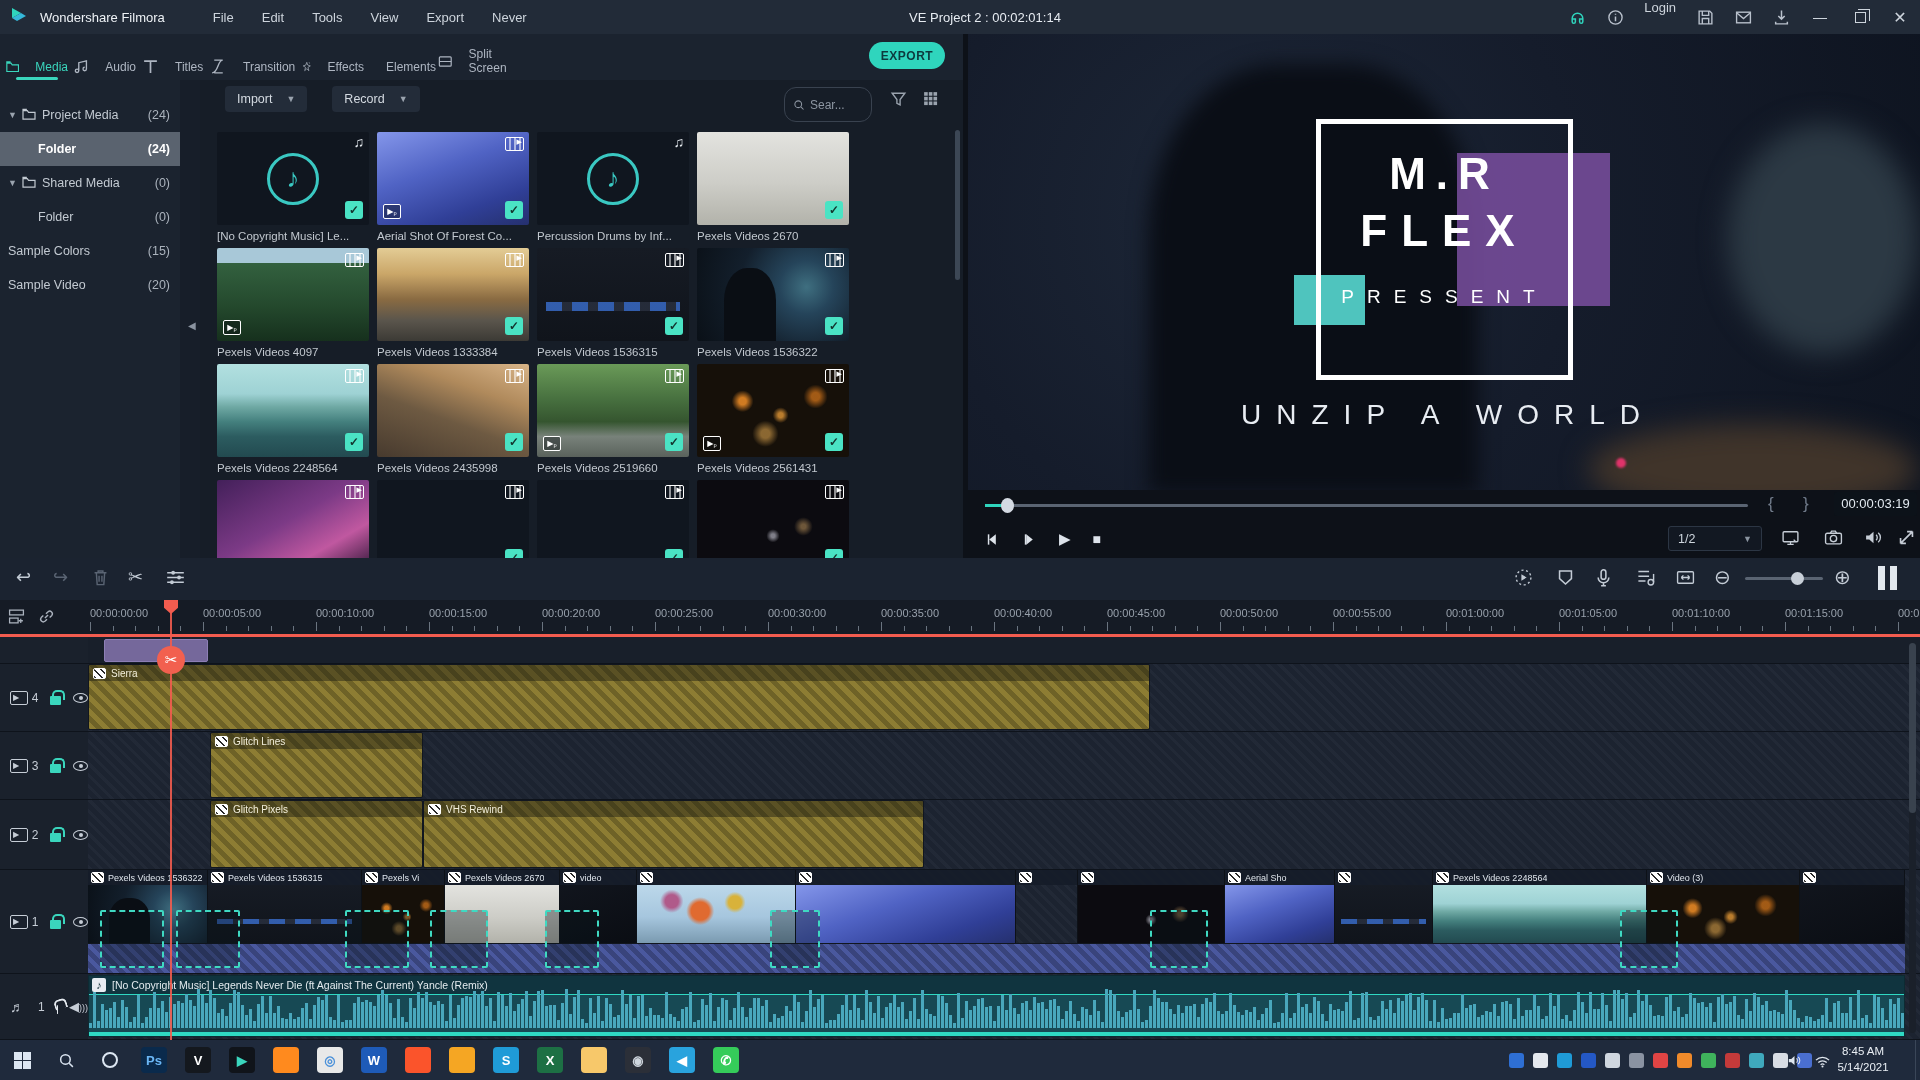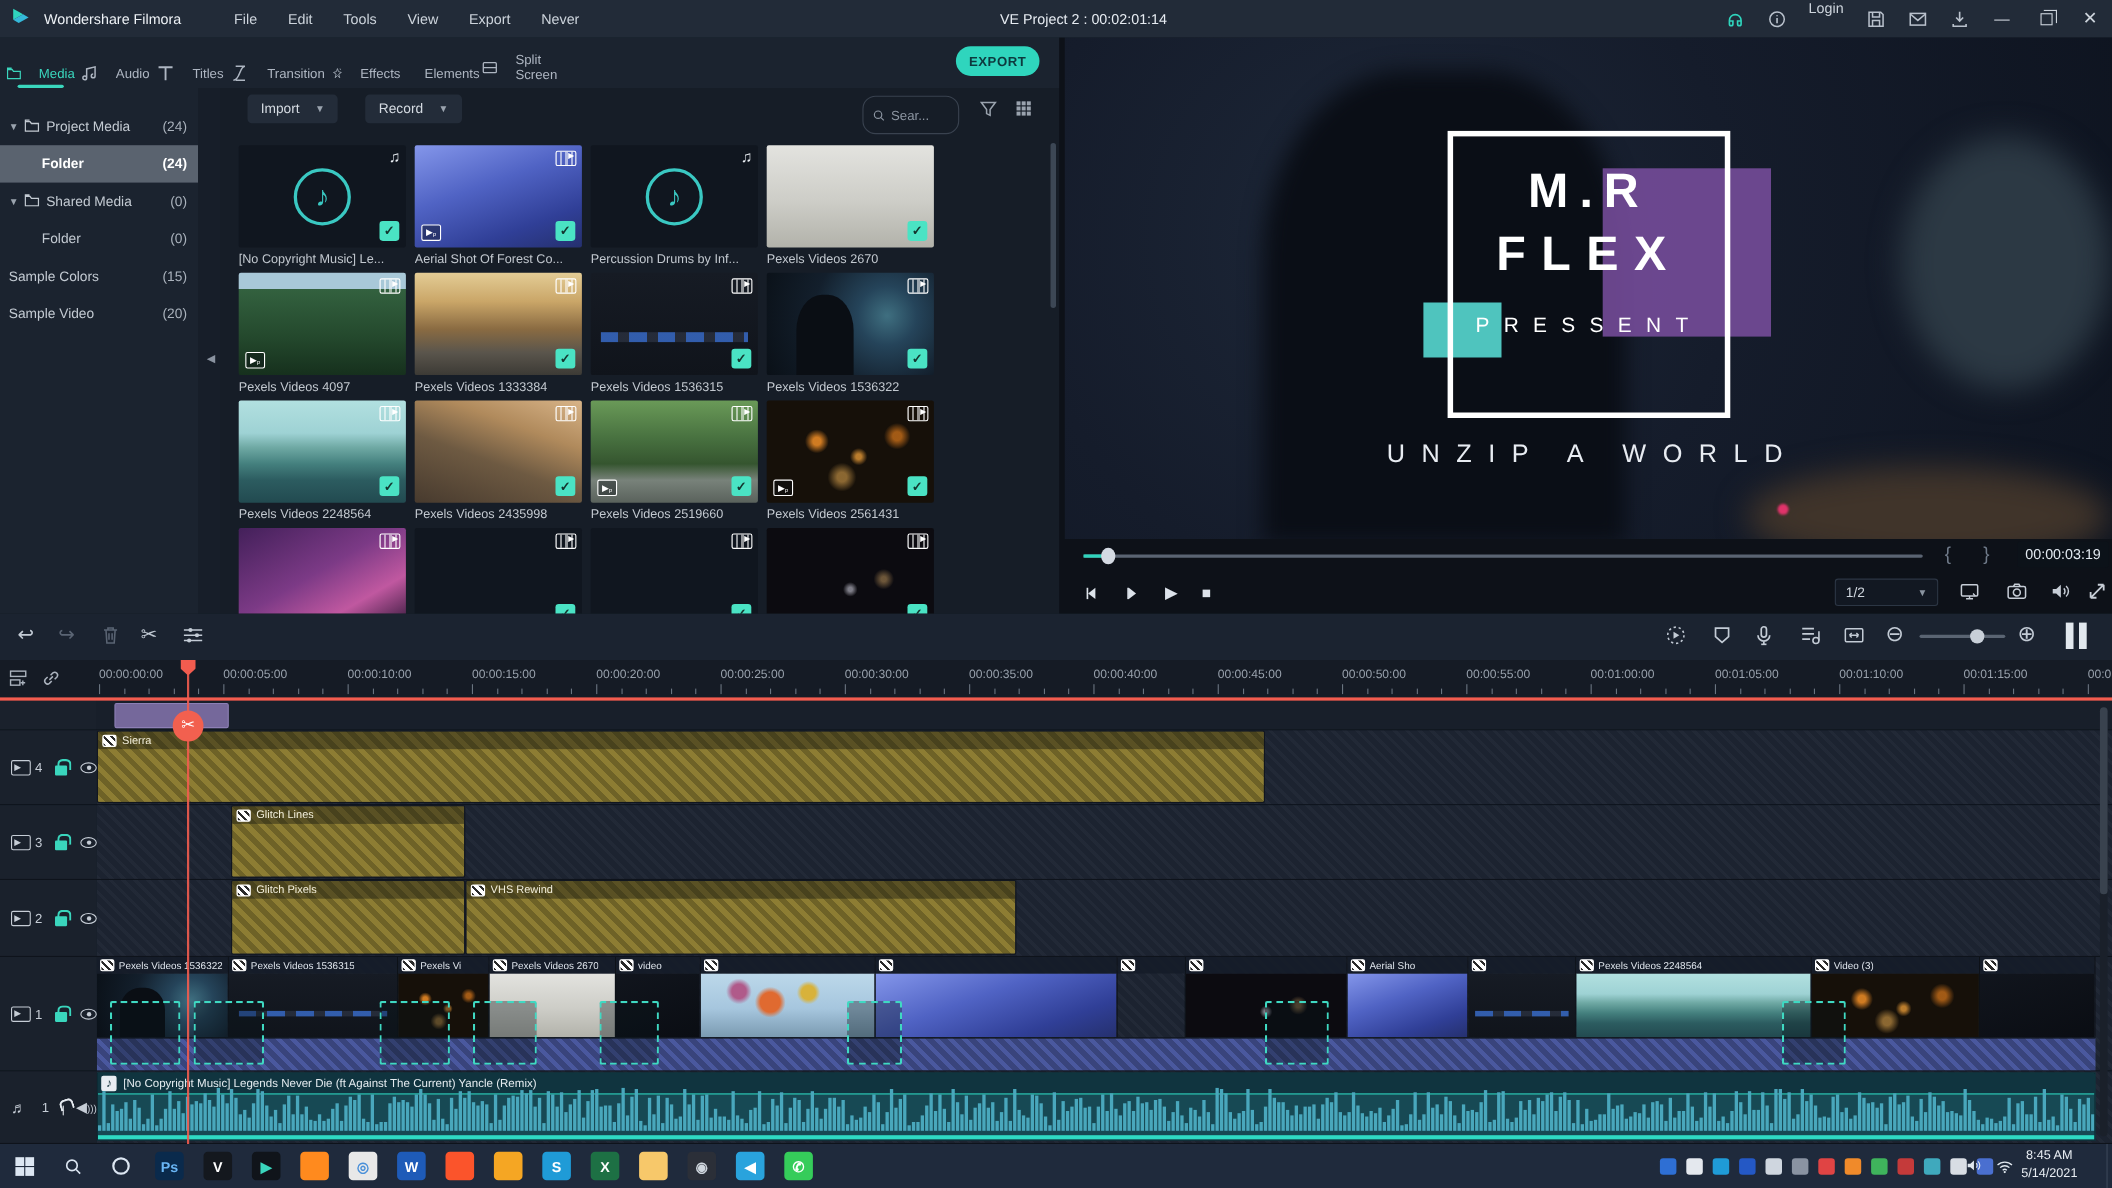--- a/index.html
+++ b/index.html
@@ -97,21 +97,21 @@
   .preview-panel { position:absolute; left:963px; top:0; width:957px; height:524px; background:#0d1118; }
   .video { position:absolute; left:5px; top:0; width:952px; height:456px; background:radial-gradient(circle at 30% 40%, #1d2738 0%, #151c2b 45%, #0e1420 100%); overflow:hidden; }
   .blob { position:absolute; filter:blur(14px); border-radius:50%; }
   .tframe { position:absolute; left:348px; top:85px; width:257px; height:261px; border:5px solid #fff; z-index:3; }
   .tpurple { position:absolute; left:489px; top:119px; width:153px; height:153px; background:#7a4fa0; opacity:.85; z-index:2; }
   .tteal { position:absolute; left:326px; top:241px; width:71px; height:50px; background:#57d8d0; opacity:.9; z-index:2; }
   .ttext { position:absolute; z-index:4; color:#fff; width:257px; left:348px; text-align:center; font-weight:bold; }
   .t1 { top:115px; font-size:44px; letter-spacing:10px; }
   .t2 { top:172px; font-size:44px; letter-spacing:14px; }
   .t3 { top:252px; font-size:19px; letter-spacing:13px; font-weight:normal; }
-  .t4 { position:absolute; z-index:4; left:230px; width:500px; top:365px; text-align:center; color:#e8ecf2; font-size:23px; letter-spacing:15px; }
+  .t4 { position:absolute; z-index:4; left:230px; width:500px; top:365px; text-align:center; color:#e8ecf2; font-size:28px; letter-spacing:15px; }
   .seek-row { position:absolute; left:0; top:456px; width:957px; height:30px; }
   .seek-track { position:absolute; left:22px; top:14px; width:763px; height:3px; background:#5a6472; border-radius:2px; }
   .seek-fill { position:absolute; left:0; top:0; height:3px; width:23px; background:#2fd5bd; }
   .seek-handle { position:absolute; left:38px; top:8px; width:13px; height:15px; background:#d4dae2; border-radius:50%; }
   .brace { position:absolute; top:4px; color:#707b8a; font-size:17px; }
   .tc-box { position:absolute; left:871px; top:2px; width:83px; height:24px; background:#0c1219; border-radius:3px; color:#e2e9f0; font-size:13px; text-align:center; line-height:24px; }
   .transport { position:absolute; left:0; top:486px; width:957px; height:38px; display:flex; align-items:center; }
   .tbtn { color:#dde3ea; margin-left:22px; display:flex; align-items:center; }
   .tbtn svg { width:15px; height:15px; }
   .tbtn.play { font-size:15px; }

